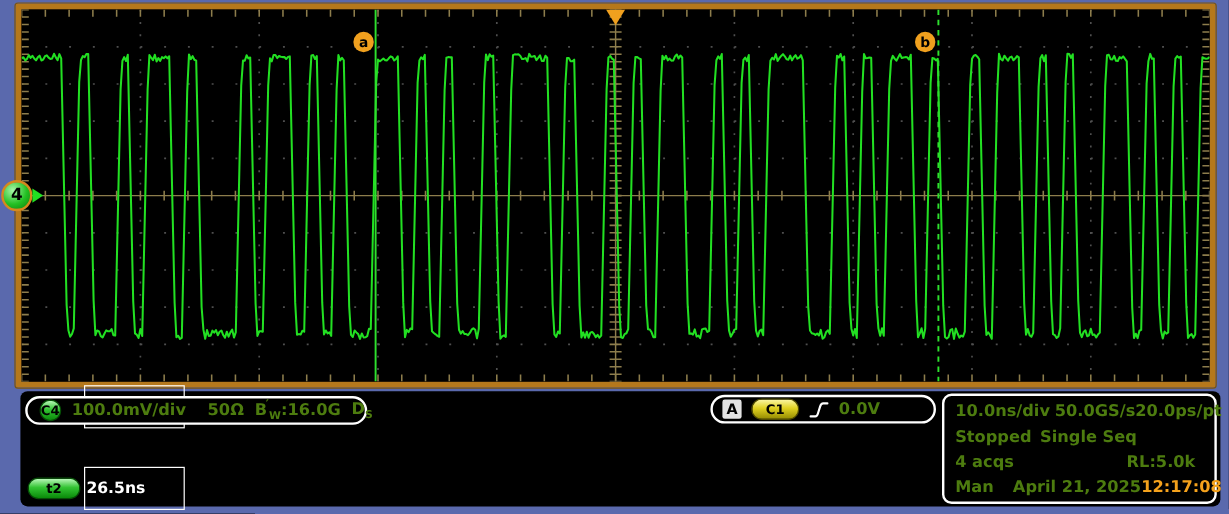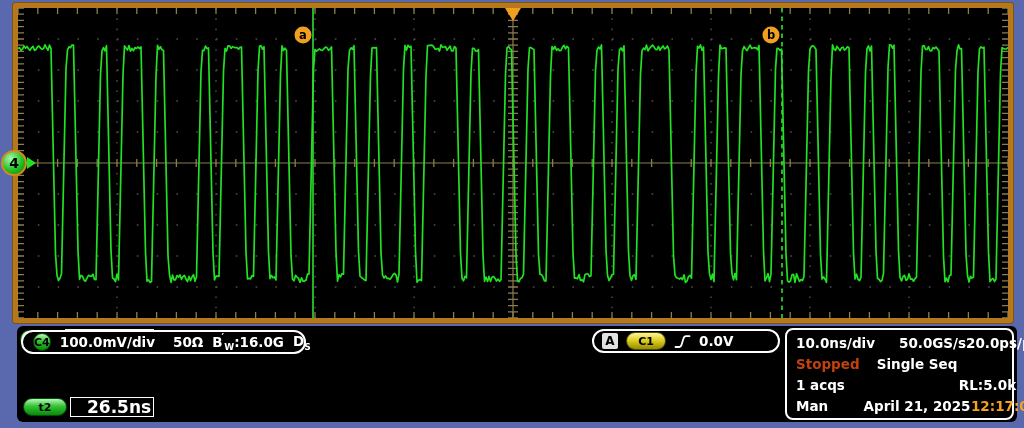--- a/index.html
+++ b/index.html
@@ -34,44 +34,44 @@
   }
   .ch-box{left:4px;top:4px;width:285px;height:24px;padding:0 10px;gap:9px;border-radius:13px;}
   .trig-box{left:575px;top:3px;width:188px;height:24px;padding:0 8px;gap:8px;border-radius:13px;}
   .cursor-box{
     left:290px;top:4px;width:134px;height:88px;border-radius:10px;
     display:flex;flex-direction:column;justify-content:space-between;padding:3px 3px;
   }
   .cursor-row{display:flex;align-items:center;height:20px;text-align:right;}
   .cursor-badge-cell{width:50px;display:flex;justify-content:center;}
   .cursor-value{
-    flex:1;box-sizing:border-box;border:1px solid #fff;height:20px;
-    color:#fff;font-weight:bold;font-size:17px;display:flex;align-items:center;padding-left:16px;
+    flex:1;box-sizing:border-box;border:1px solid #fff;height:36px;
+    color:#fff;font-weight:bold;font-size:13px;display:flex;align-items:center;padding-left:1px;
   }
   .acq-box{
     left:768px;top:2px;width:229px;height:92px;border-radius:8px;
     display:grid;grid-template-rows:repeat(4,1fr);padding:2px 9px;align-items:center;
   }
   .acq-row{display:grid;grid-template-columns:1fr auto 1fr;align-items:center;width:100%;}
-  .acq-left{justify-self:start;display:flex;gap:24px;}
+  .acq-left{justify-self:start;display:flex;gap:4px;}
   .acq-center{justify-self:center;}
   .acq-right{justify-self:end;}
   .pill{
     display:inline-flex;align-items:center;justify-content:center;
     border-radius:9px;font-weight:bold;font-size:11px;color:#000;cursor:pointer;
     font-family:"DejaVu Sans","Liberation Sans",sans-serif;
   }
   .pill.green{width:42px;height:16px;background:linear-gradient(#b9f7b9,#33c433 45%,#0a8a0a);border:1px solid #064f06;}
   .pill.yellow{width:38px;height:16px;background:linear-gradient(#fbf6a3,#e0d120 45%,#958c02;);background:linear-gradient(#fbf6a3,#e0d120 45%,#958c02);border:1px solid #4f4a00;}
   .abadge{
     width:16px;height:16px;background:#e2e2e2;color:#000;border-radius:2px;
     display:flex;align-items:center;justify-content:center;font-weight:bold;font-size:12px;cursor:pointer;
   }
-  .w{color:#ffffff;font-weight:bold;font-size:13.5px;white-space:nowrap;}
-  .red{color:#c2410c;}
+  .w{color:#4d7c0f;font-weight:bold;font-size:13.5px;white-space:nowrap;}
+  .red{color:#4d7c0f;}
   .orange{color:#f5a21c;}
   sub{font-size:9px;}
   .prime{font-size:10px;vertical-align:super;margin-left:-1px;}
   .spacer{flex:1;}
 </style>
 </head>
 <body>
 
 <div class="frame"></div>
 
@@ -156,21 +156,21 @@
       </span>
       <span class="acq-center"></span>
       <span class="acq-right w">20.0ps/pt</span>
     </div>
     <div class="acq-row">
       <span class="acq-left w red">Stopped</span>
       <span class="acq-center w">Single Seq</span>
       <span class="acq-right"></span>
     </div>
     <div class="acq-row">
-      <span class="acq-left w">1 acqs</span>
+      <span class="acq-left w">4 acqs</span>
       <span class="acq-center"></span>
       <span class="acq-right w" style="padding-right:22px;">RL:5.0k</span>
     </div>
     <div class="acq-row">
       <span class="acq-left w">Man</span>
       <span class="acq-center w">April 21, 2025</span>
       <span class="acq-right w orange">12:17:08</span>
     </div>
   </div>
 

